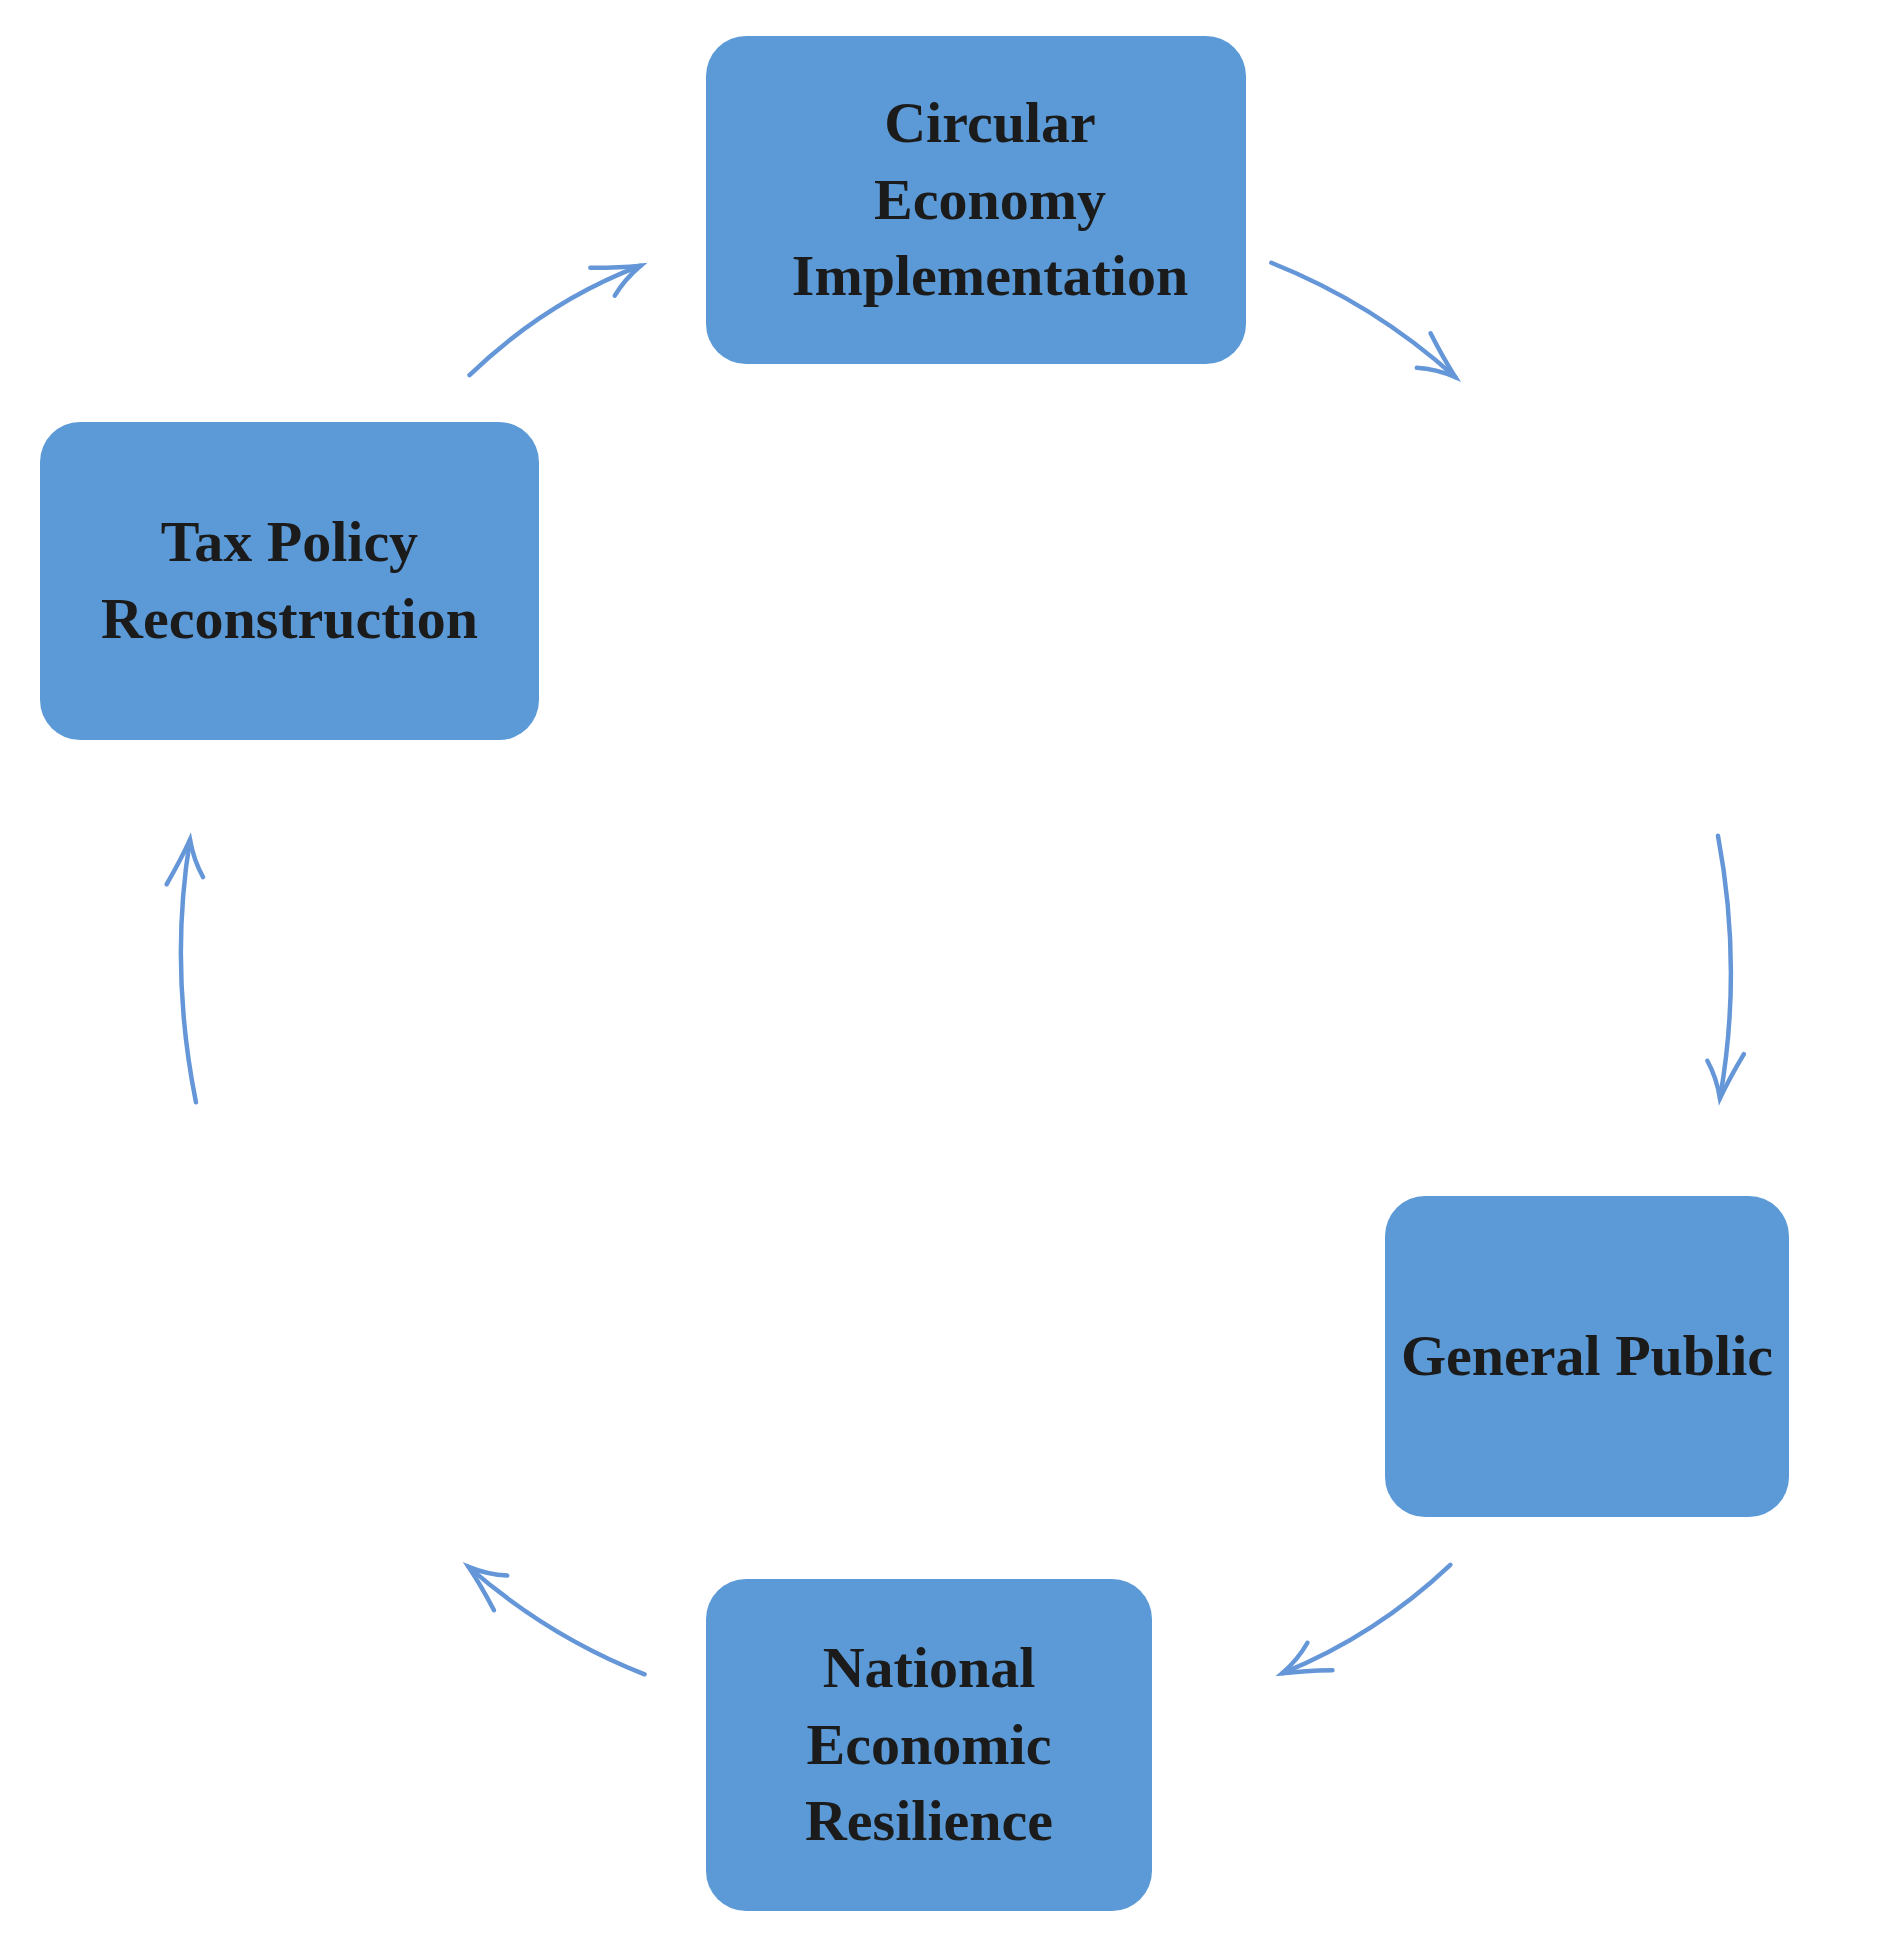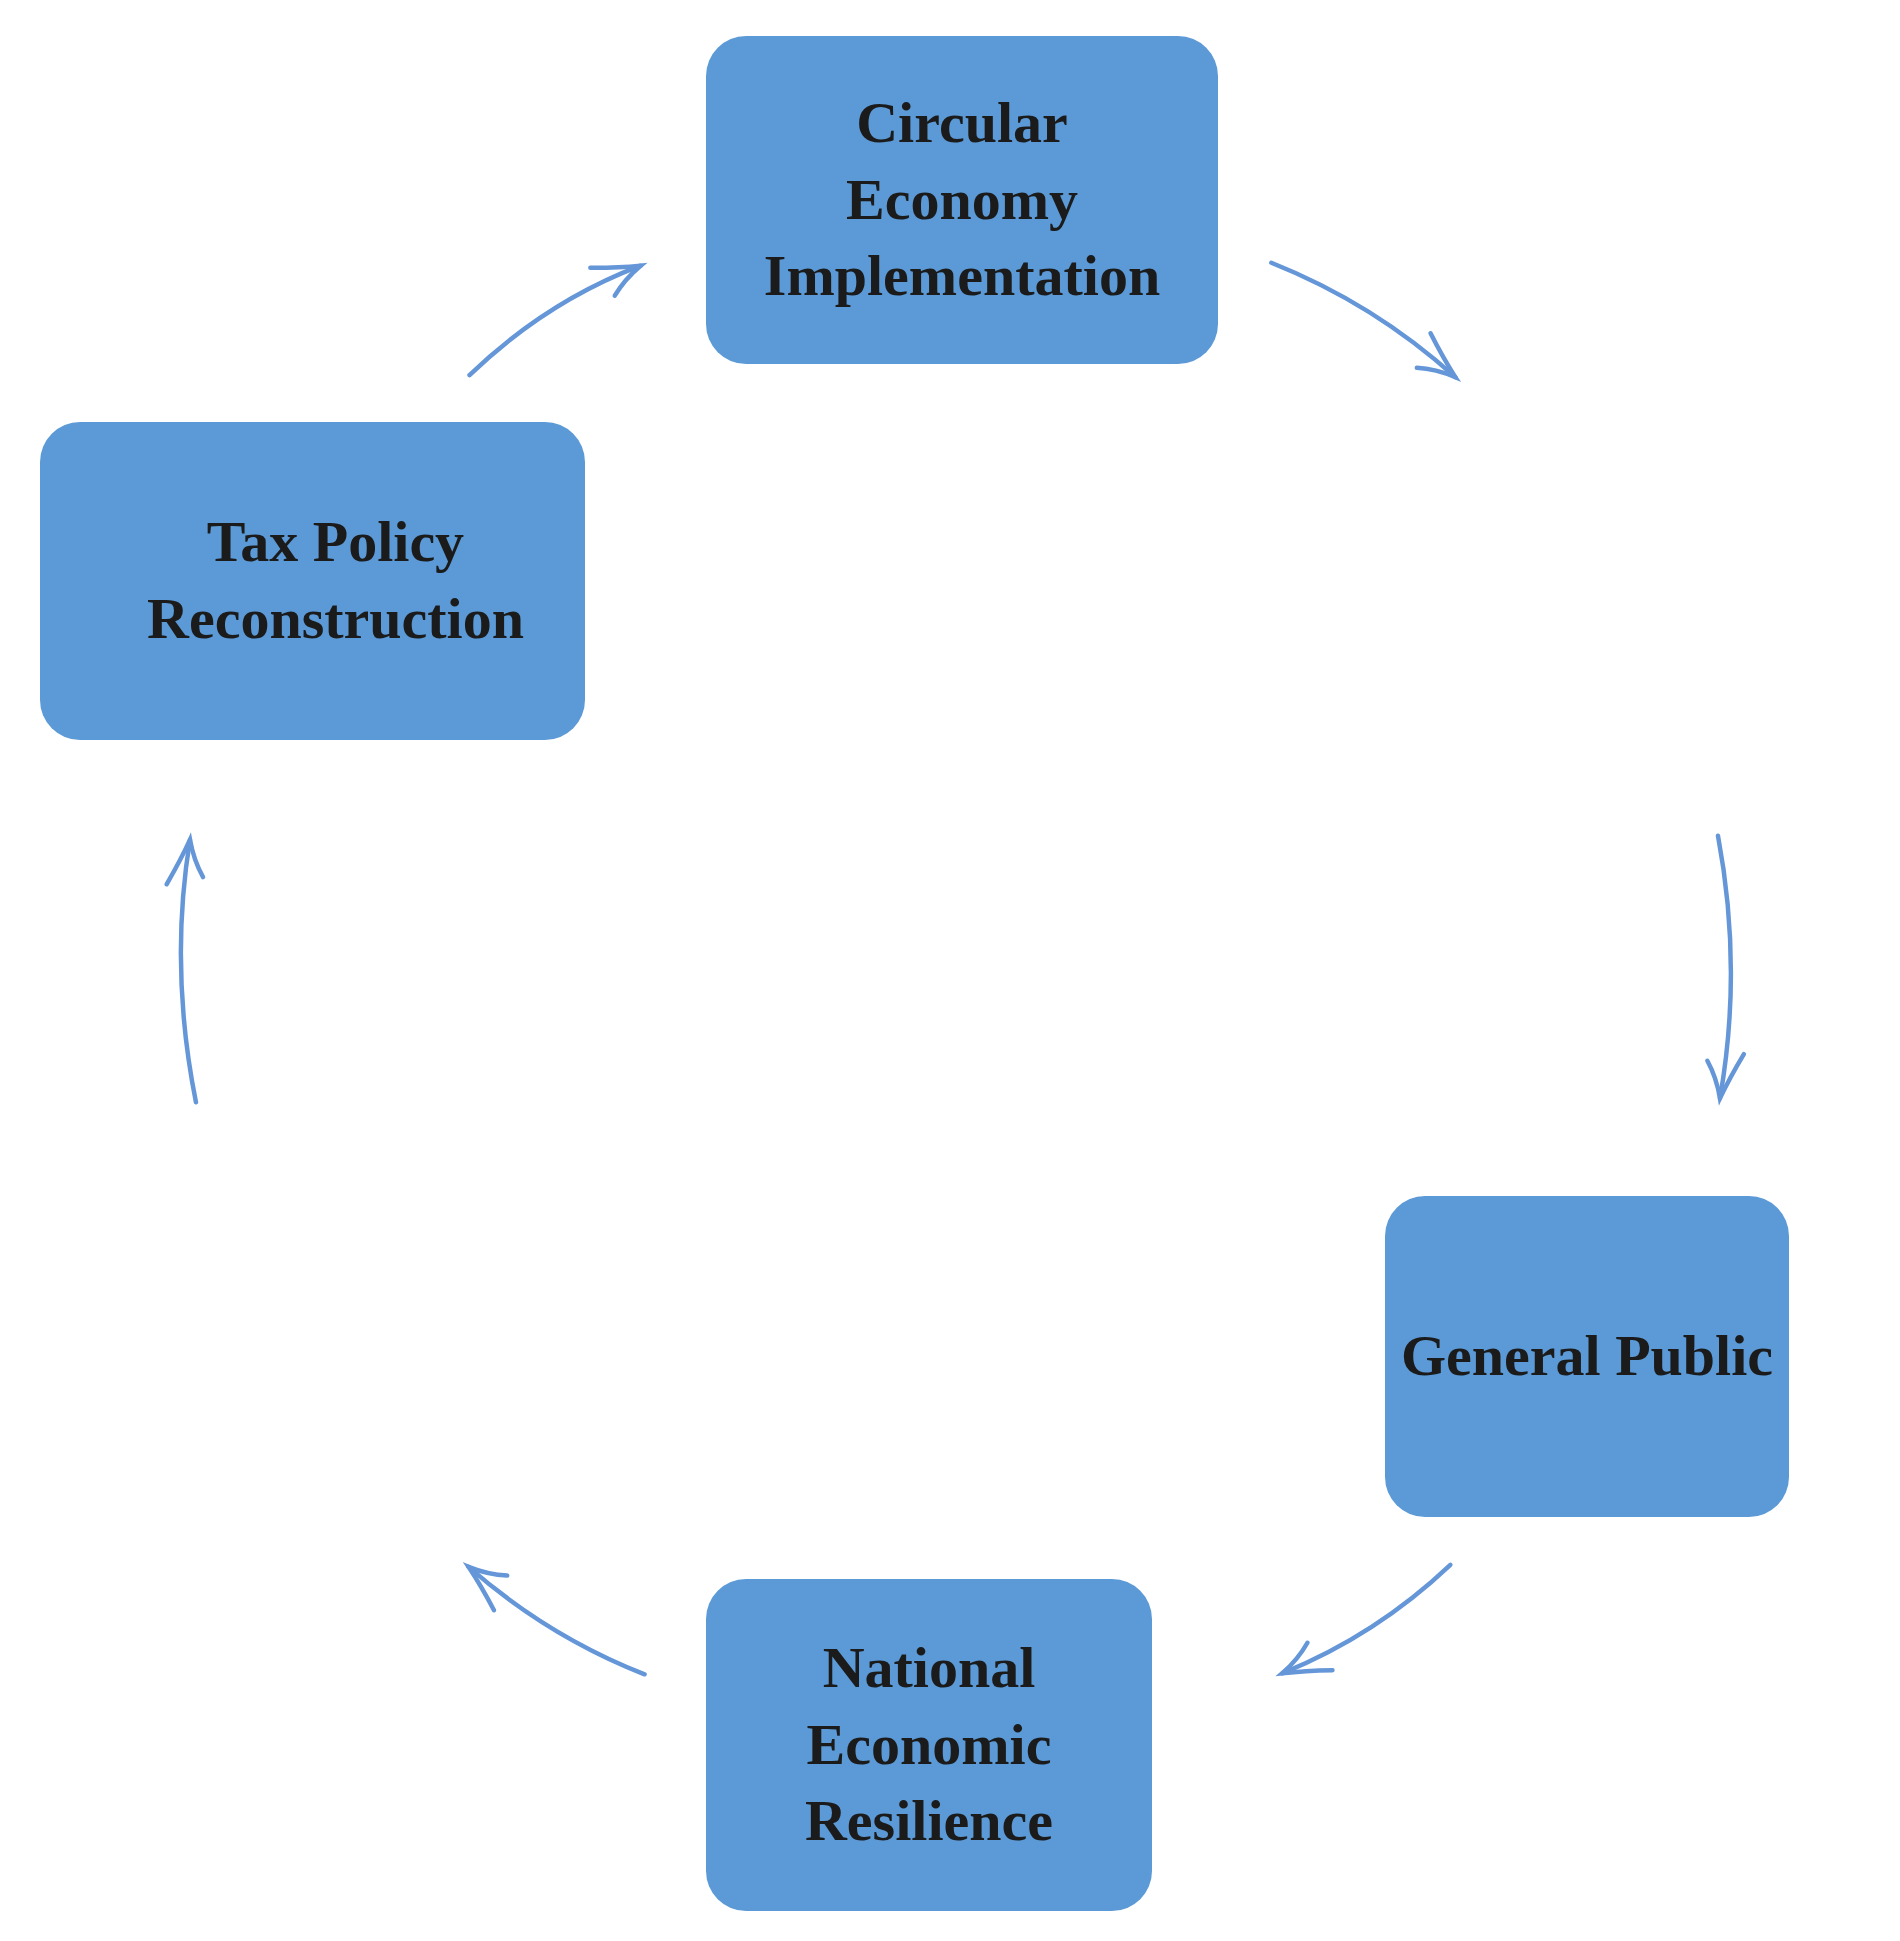--- a/index.html
+++ b/index.html
@@ -33,26 +33,26 @@
     justify-content:center;
   }
   .node-label{
     color:var(--node-text,#1b1b1b);
     font-weight:700;
     font-size:58px;
     line-height:1.32;
     text-align:center;
     white-space:pre-line;
   }
-  #n-circular  {left:706px;  top:36px;   width:512px; height:328px;}
+  #n-circular  {left:706px;  top:36px;   width:512px; height:328px;padding-left:28px;}
   #n-industry  {left:1383px; top:424px;  width:492px; height:318px;}
   #n-general   {left:1385px; top:1196px; width:404px; height:321px;}
   #n-national  {left:706px;  top:1579px; width:446px; height:332px;}
   #n-government{left:37px;   top:1195px; width:497px; height:323px;}
-  #n-tax       {left:40px;   top:422px;  width:499px; height:318px;padding-left:46px;}
+  #n-tax       {left:40px;   top:422px;  width:499px; height:318px;}
 </style>
 </head>
 <body style="background: rgb(255, 255, 255);">
 
 <div class="canvas">
 
   <svg class="arrows" viewBox="0 0 1910 1951">
     <defs>
       <marker id="ah" markerUnits="userSpaceOnUse" markerWidth="140" markerHeight="140" refX="0" refY="0" orient="auto" overflow="visible">
         <path class="arrow-head-path" d="M -48,-16 Q -22,-6 0,0 Q -20,7 -35,19"></path>

